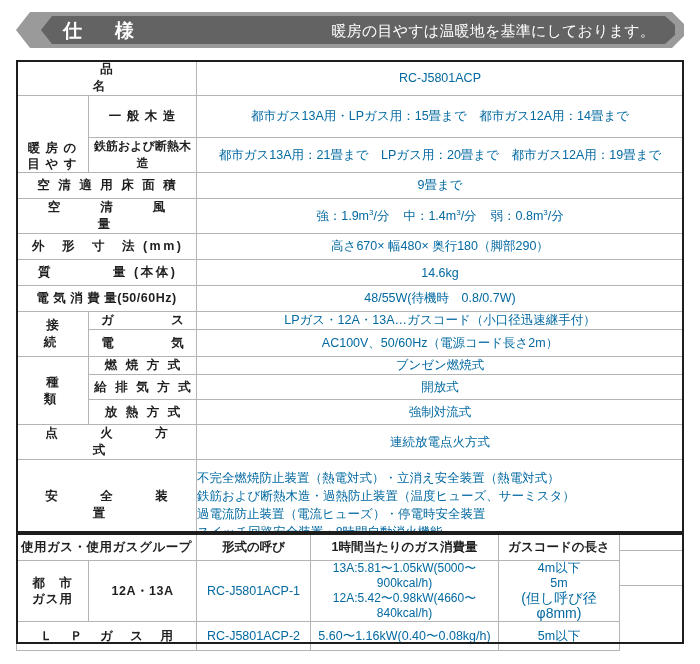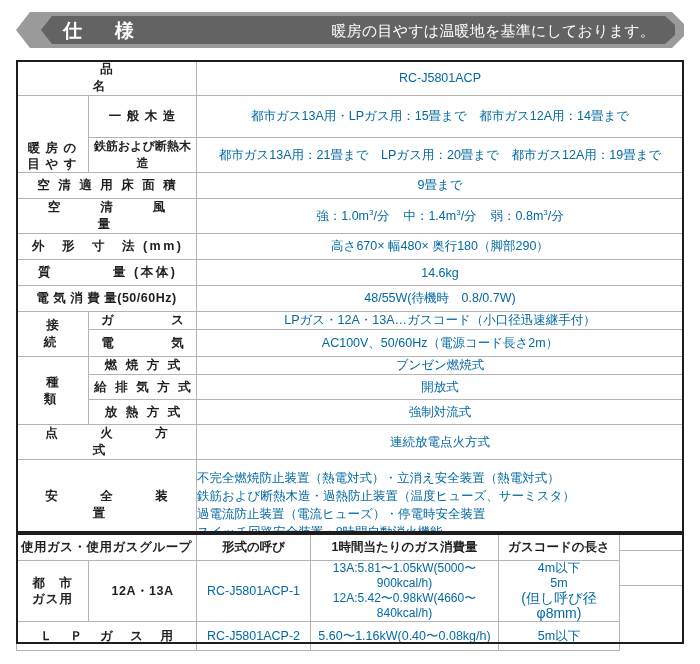--- a/index.html
+++ b/index.html
@@ -158,21 +158,21 @@
       </tr>
 
       <tr>
         <td class="lbl sp3" colspan="2" style="height:25px">空 清 適 用 床 面 積</td>
         <td class="val">9畳まで</td>
       </tr>
 
       <tr>
         <td class="lbl sp2" colspan="2" style="height:25px">空　　清　　風　　量</td>
         <td class="val">
-          <span class="nw"><span>強：1.0m</span><sup>3</sup><span>/分</span></span>
+          <span class="nw"><span>強：1.9m</span><sup>3</sup><span>/分</span></span>
           &nbsp;&nbsp;
           <span class="nw"><span>中：1.4m</span><sup>3</sup><span>/分</span></span>
           &nbsp;&nbsp;
           <span class="nw"><span>弱：0.8m</span><sup>3</sup><span>/分</span></span>
         </td>
       </tr>
 
       <tr>
         <td class="lbl sp3" colspan="2" style="height:25px">外　形　寸　法 (mm)</td>
         <td class="val">高さ670× 幅480× 奥行180（脚部290）</td>

